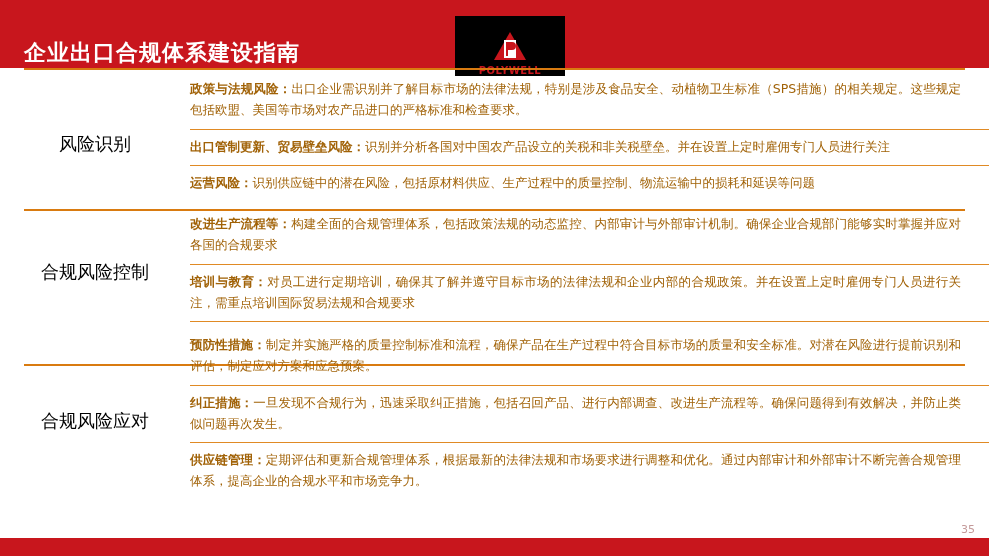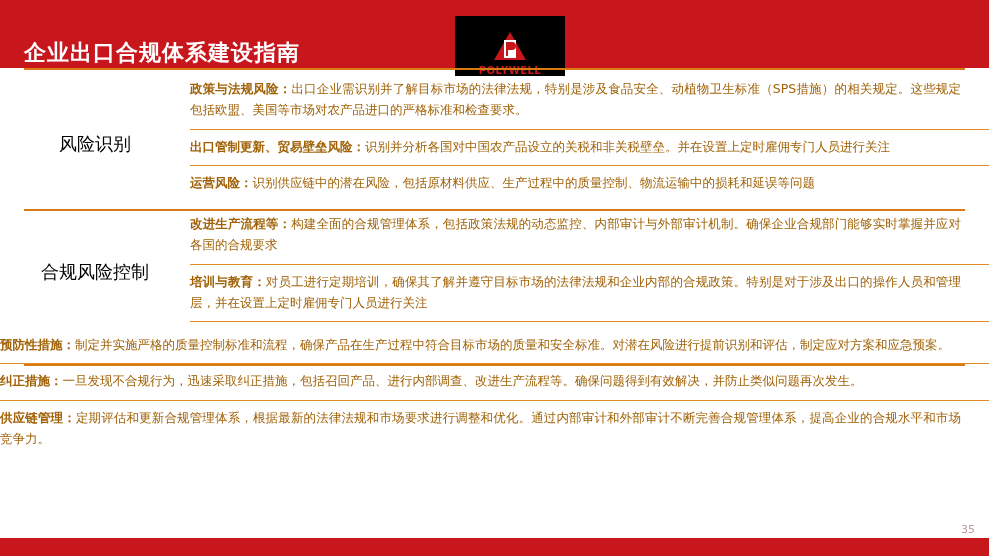--- a/index.html
+++ b/index.html
@@ -178,29 +178,30 @@
   <div class="top-rule" style="top:141px;"></div>
 
   <div class="section" style="padding-top:6px;">
     <div class="section-label">合规风险控制</div>
     <div class="rows">
       <div class="row">
         <div class="text"><b>改进生产流程等：</b><span>构建全面的合规管理体系，包括政策法规的动态监控、内部审计与外部审计机制。确保企业合规部门能够实时掌握并应对各国的合规要求</span></div>
       </div>
       <div class="rule"></div>
       <div class="row">
-        <div class="text"><b>培训与教育：</b><span>对员工进行定期培训，确保其了解并遵守目标市场的法律法规和企业内部的合规政策。特别是对于涉及出口的操作人员和管理层，并在设置上定时雇佣专门人员进行关注</span></div>
+        <div class="text"><b>培训与教育：</b><span>对员工进行定期培训，确保其了解并遵守目标市场的法律法规和企业内部的合规政策。并在设置上定时雇佣专门人员进行关注，需重点培训国际贸易法规和合规要求</span></div>
       </div>
       <div class="rule"></div>
     </div>
   </div>
 
   <div class="top-rule" style="top:296px;"></div>
 
   <div class="section" style="padding-top:6px;">
+    <div class="section-label">合规风险应对</div>
     <div class="rows">
       <div class="row">
         <div class="text"><b>预防性措施：</b><span>制定并实施严格的质量控制标准和流程，确保产品在生产过程中符合目标市场的质量和安全标准。对潜在风险进行提前识别和评估，制定应对方案和应急预案。</span></div>
       </div>
       <div class="rule"></div>
       <div class="row">
         <div class="text"><b>纠正措施：</b><span>一旦发现不合规行为，迅速采取纠正措施，包括召回产品、进行内部调查、改进生产流程等。确保问题得到有效解决，并防止类似问题再次发生。</span></div>
       </div>
       <div class="rule"></div>
       <div class="row">

